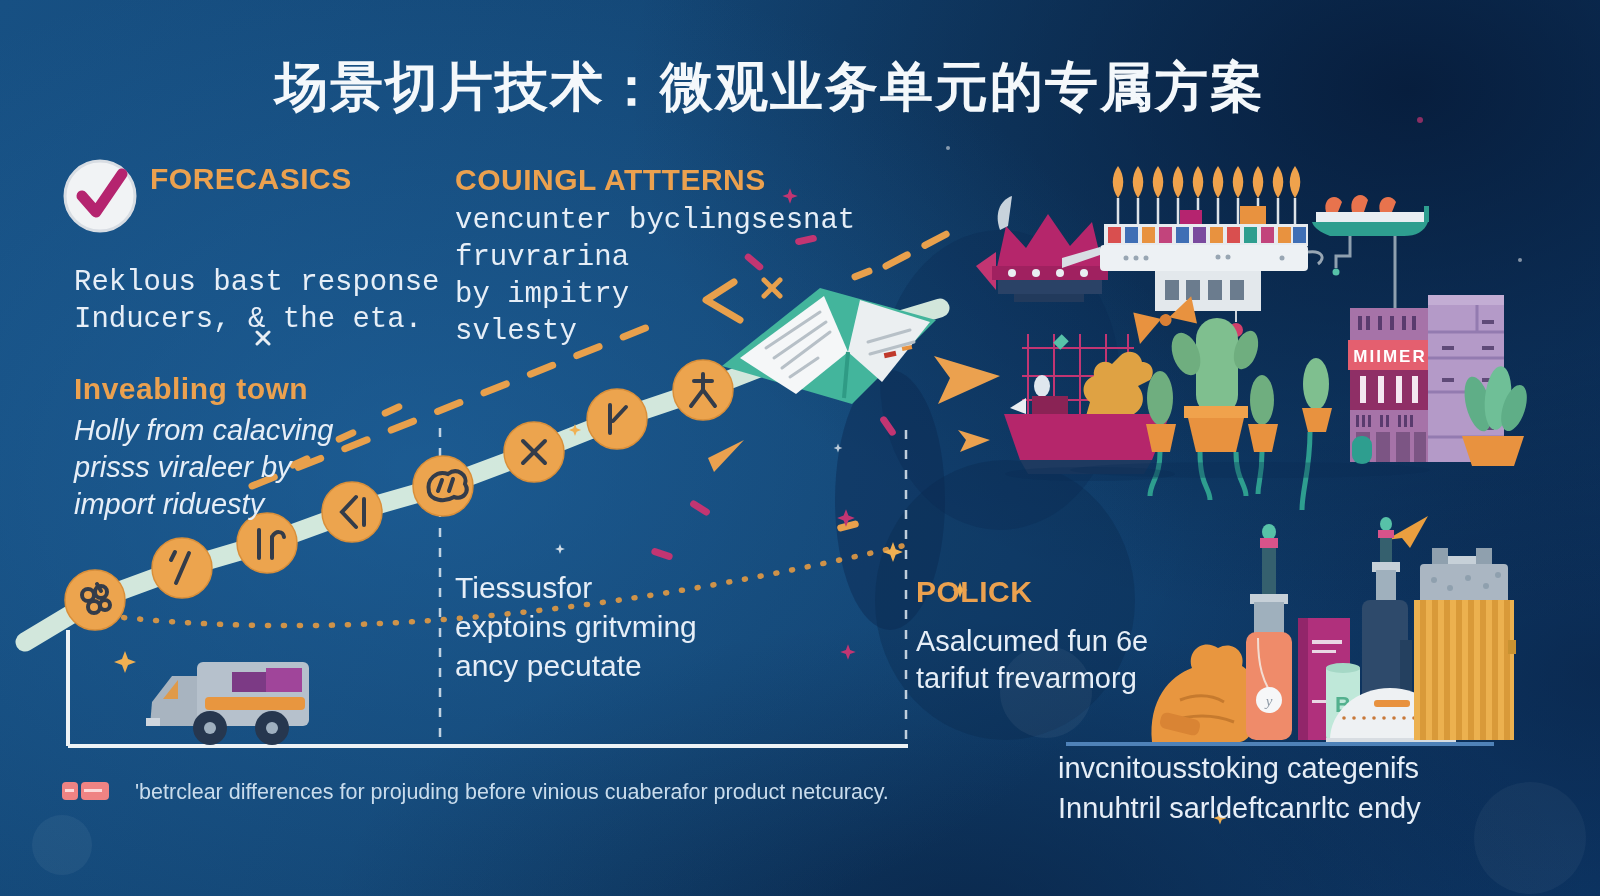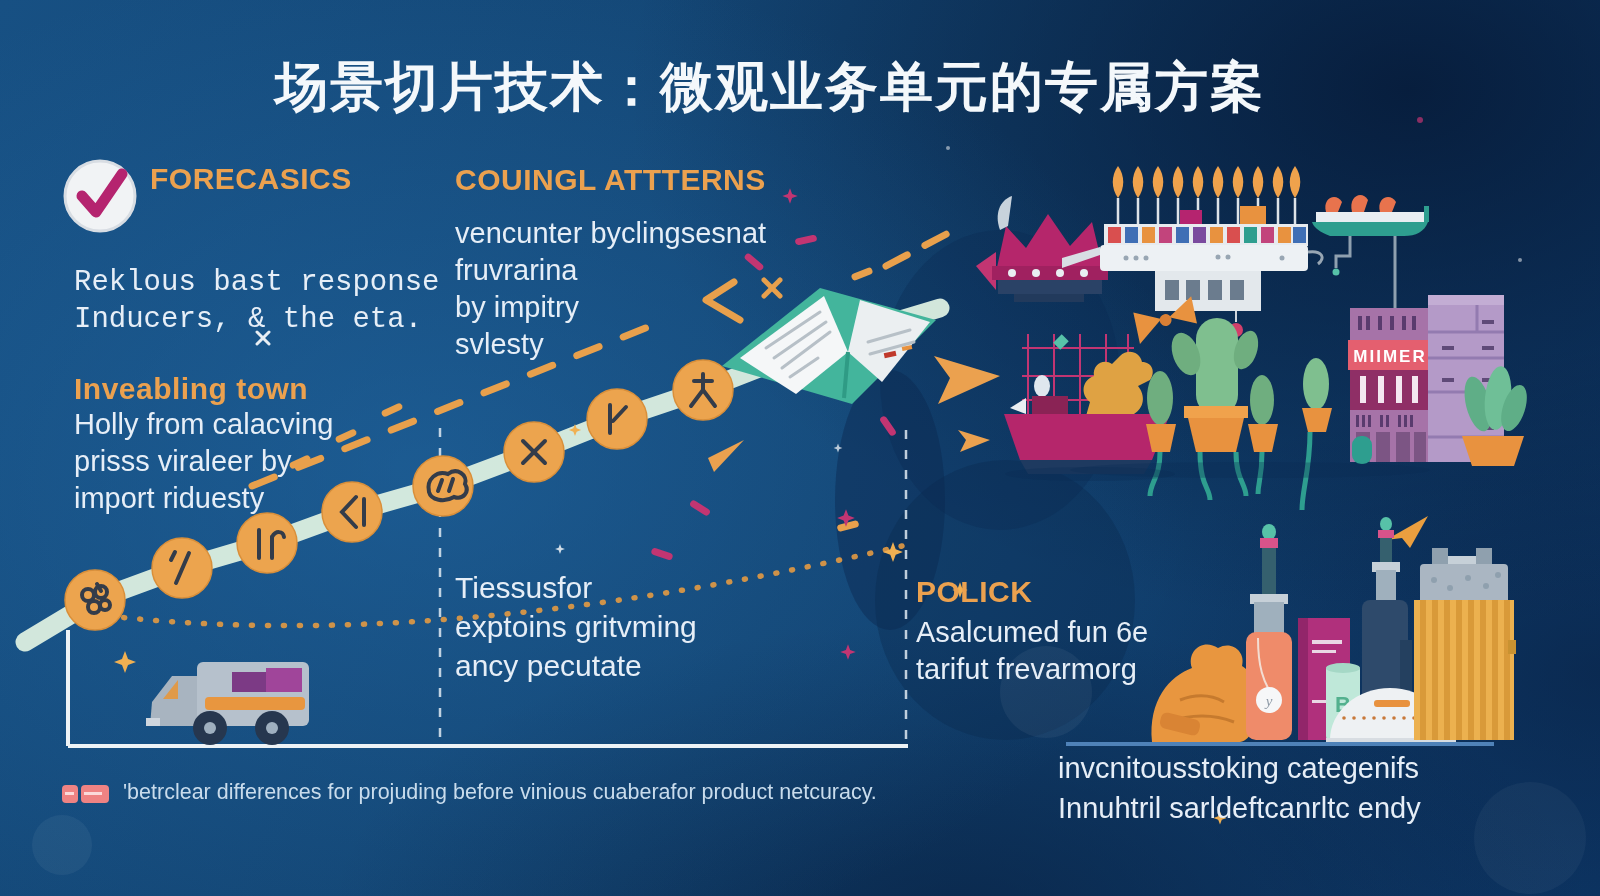--- a/index.html
+++ b/index.html
@@ -12,21 +12,21 @@
       radial-gradient(700px 500px at 100% 75%, rgba(7,28,60,0.50), rgba(7,28,60,0) 65%),
       linear-gradient(118deg,#175083 0%,#12426f 52%,#0d3767 100%);}
   .art{position:absolute;left:0;top:0;width:1600px;height:896px;}
   .title{position:absolute;left:0;top:52px;width:1540px;margin:0;text-align:center;
     font-size:53px;font-weight:700;color:#f4f8fb;letter-spacing:2px;}
   .blk{position:absolute;}
   .hd{color:#eba14f;font-weight:700;font-size:30px;line-height:34px;letter-spacing:.5px;}
   .bd{color:#e6eef7;font-size:29px;line-height:37px;font-weight:400;}
   .bd div{white-space:nowrap;}
   .check-wrap{position:absolute;left:62px;top:158px;width:76px;height:76px;}
-  .caption{position:absolute;left:62px;top:780px;display:flex;align-items:flex-end;gap:14px;}
+  .caption{position:absolute;left:62px;top:780px;display:flex;align-items:flex-start;gap:26px;}
   .cap-icon{display:flex;gap:3px;align-items:center;height:22px;}
   .cap-icon .seg{background:#ef8383;border-radius:4px;height:18px;position:relative;}
   .cap-icon .s1{width:16px;}
   .cap-icon .s2{width:28px;}
   .cap-icon .seg i{position:absolute;left:3px;top:7px;height:3px;background:#fbdada;display:block;}
   .cap-icon .s1 i{width:9px;}
   .cap-icon .s2 i{width:18px;}
   .cap-text{color:#c9dcec;font-size:21.5px;white-space:nowrap;}
   .br-text{position:absolute;left:1058px;top:748px;color:#e6eef7;font-size:29px;line-height:40px;}
   .br-text div{white-space:nowrap;}
@@ -493,48 +493,48 @@
   <div class="blk" style="left:150px;top:162px;">
     <div class="hd">FORECASICS</div>
   </div>
   <div class="blk bd" style="left:74px;top:264px;font-family:Liberation Mono, monospace;">
     <div>Reklous bast response</div>
     <div>Inducers, &amp; the eta.</div>
   </div>
 
   <div class="blk" style="left:74px;top:372px;">
     <div class="hd">Inveabling town</div>
-    <div class="bd" style="">
+    <div class="bd" style="margin-top:6px;font-style:italic;">
       <div>Holly from calacving</div>
       <div>prisss viraleer by</div>
       <div>import riduesty</div>
     </div>
   </div>
 
   <div class="blk" style="left:455px;top:163px;">
     <div class="hd">COUINGL ATTTERNS</div>
-    <div class="bd" style="margin-top:18px;">
+    <div class="bd" style="margin-top:5px;font-family:Liberation Mono, monospace;">
       <div>vencunter byclingsesnat</div>
       <div>fruvrarina</div>
       <div>by impitry</div>
       <div>svlesty</div>
     </div>
   </div>
 
   <div class="blk mid-low" style="left:455px;top:568px;">
     <div class="bd">
       <div>Tiessusfor</div>
       <div>exptoins gritvming</div>
       <div>ancy pecutate</div>
     </div>
   </div>
 
   <div class="blk" style="left:916px;top:575px;">
     <div class="hd">POLICK</div>
-    <div class="bd" style="margin-top:5px;">
+    <div class="bd" style="margin-top:14px;">
       <div>Asalcumed fun 6e</div>
       <div>tarifut frevarmorg</div>
     </div>
   </div>
 
   <div class="caption">
     <span class="cap-icon">
       <span class="seg s1">
           <i></i>
         </span>

